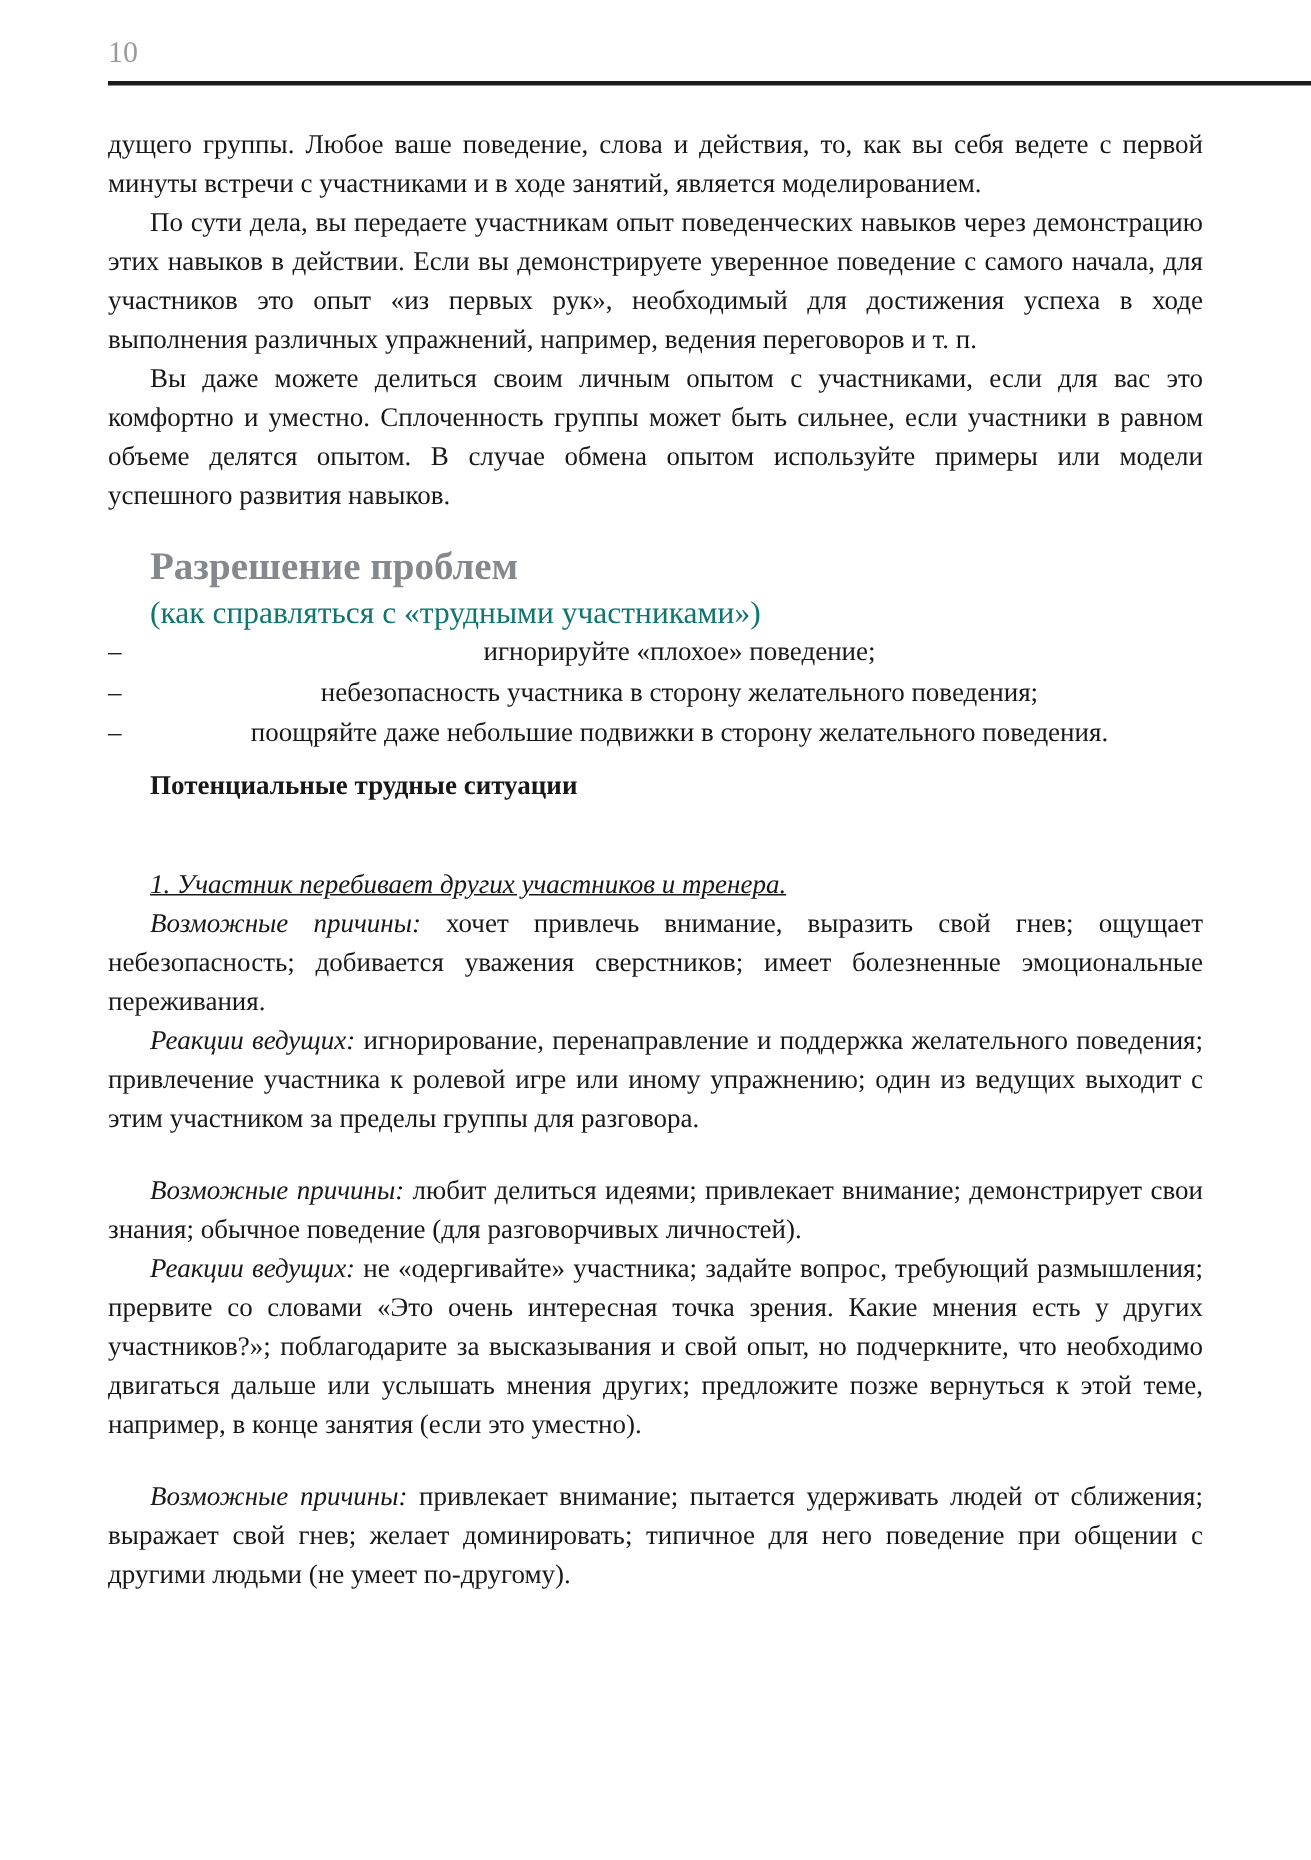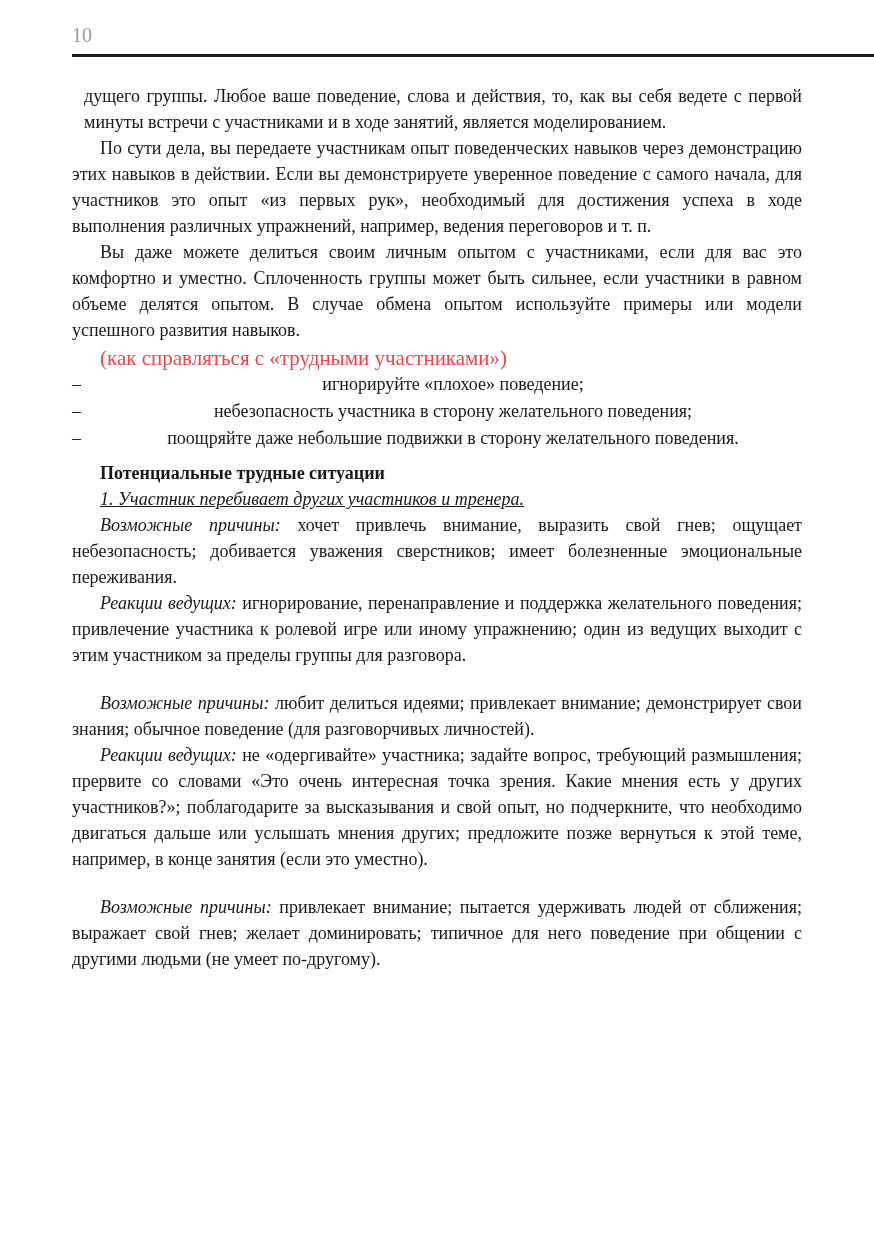--- a/index.html
+++ b/index.html
@@ -32,37 +32,37 @@
   .content {
     padding: 26px 72px 0 72px;
     font-size: 18px;
     line-height: 26px;
     text-align: justify;
     hyphens: auto;
     -webkit-hyphens: auto;
   }
   p { margin: 0; }
   .para { text-indent: 28px; }
-  .no-indent { text-indent: 0; margin-left: 12px; }
+  .no-indent { text-indent: 0; }
 
   .section-heading {
     margin: 20px 0 0 0;
     font-size: 26px;
     line-height: 30px;
     font-weight: bold;
     color: #85898d;
     text-indent: 28px;
     text-align: left;
   }
   .section-subheading {
     margin: 2px 0 0 0;
     font-size: 21px;
     line-height: 26px;
     font-weight: normal;
-    color: #ef4444;
+    color: #0f766e;
     text-indent: 28px;
     text-align: left;
   }
   .recommendations-label { margin-top: 2px; }
 
   .dash-list {
     list-style: none;
     margin: 0;
     padding: 0;
   }
@@ -82,39 +82,41 @@
     text-indent: 28px;
     text-align: left;
   }
   .situation { margin-top: 0; }
   .situation + .situation { margin-top: 22px; }
   .situation-title {
     font-style: italic;
     text-decoration: underline;
     text-indent: 28px;
     text-align: left;
+    margin-top: 40px;
   }
   .lead { font-style: italic; margin-top: 48px; }
 </style>
 </head>
 <body>
 
 <div class="page">
 
   <header class="page-header">
     <div class="page-number">10</div>
     <div class="header-rule"></div>
   </header>
 
   <main class="content">
 
     <p class="para no-indent">дущего группы. Любое ваше поведение, слова и действия, то, как вы себя ведете с первой минуты встречи с участниками и в ходе занятий, является моделированием.</p>
     <p class="para">По сути дела, вы передаете участникам опыт поведенческих навыков через демонстрацию этих навыков в действии. Если вы демонстрируете уверенное поведение с самого начала, для участников это опыт «из первых рук», необходимый для достижения успеха в ходе выполнения различных упражнений, например, ведения переговоров и т. п.</p>
     <p class="para">Вы даже можете делиться своим личным опытом с участниками, если для вас это комфортно и уместно. Сплоченность группы может быть сильнее, если участники в равном объеме делятся опытом. В случае обмена опытом используйте примеры или модели успешного развития навыков.</p>
 
+    <h2 class="section-heading">Разрешение проблем</h2>
     <h3 class="section-subheading">(как справляться с «трудными участниками»)</h3>
 
 
     <ul class="dash-list">
       <li class="dash-item">
         <span class="dash">–</span>
         <span class="dash-text">игнорируйте «плохое» поведение;</span>
       </li>
       <li class="dash-item">
         <span class="dash">–</span>

